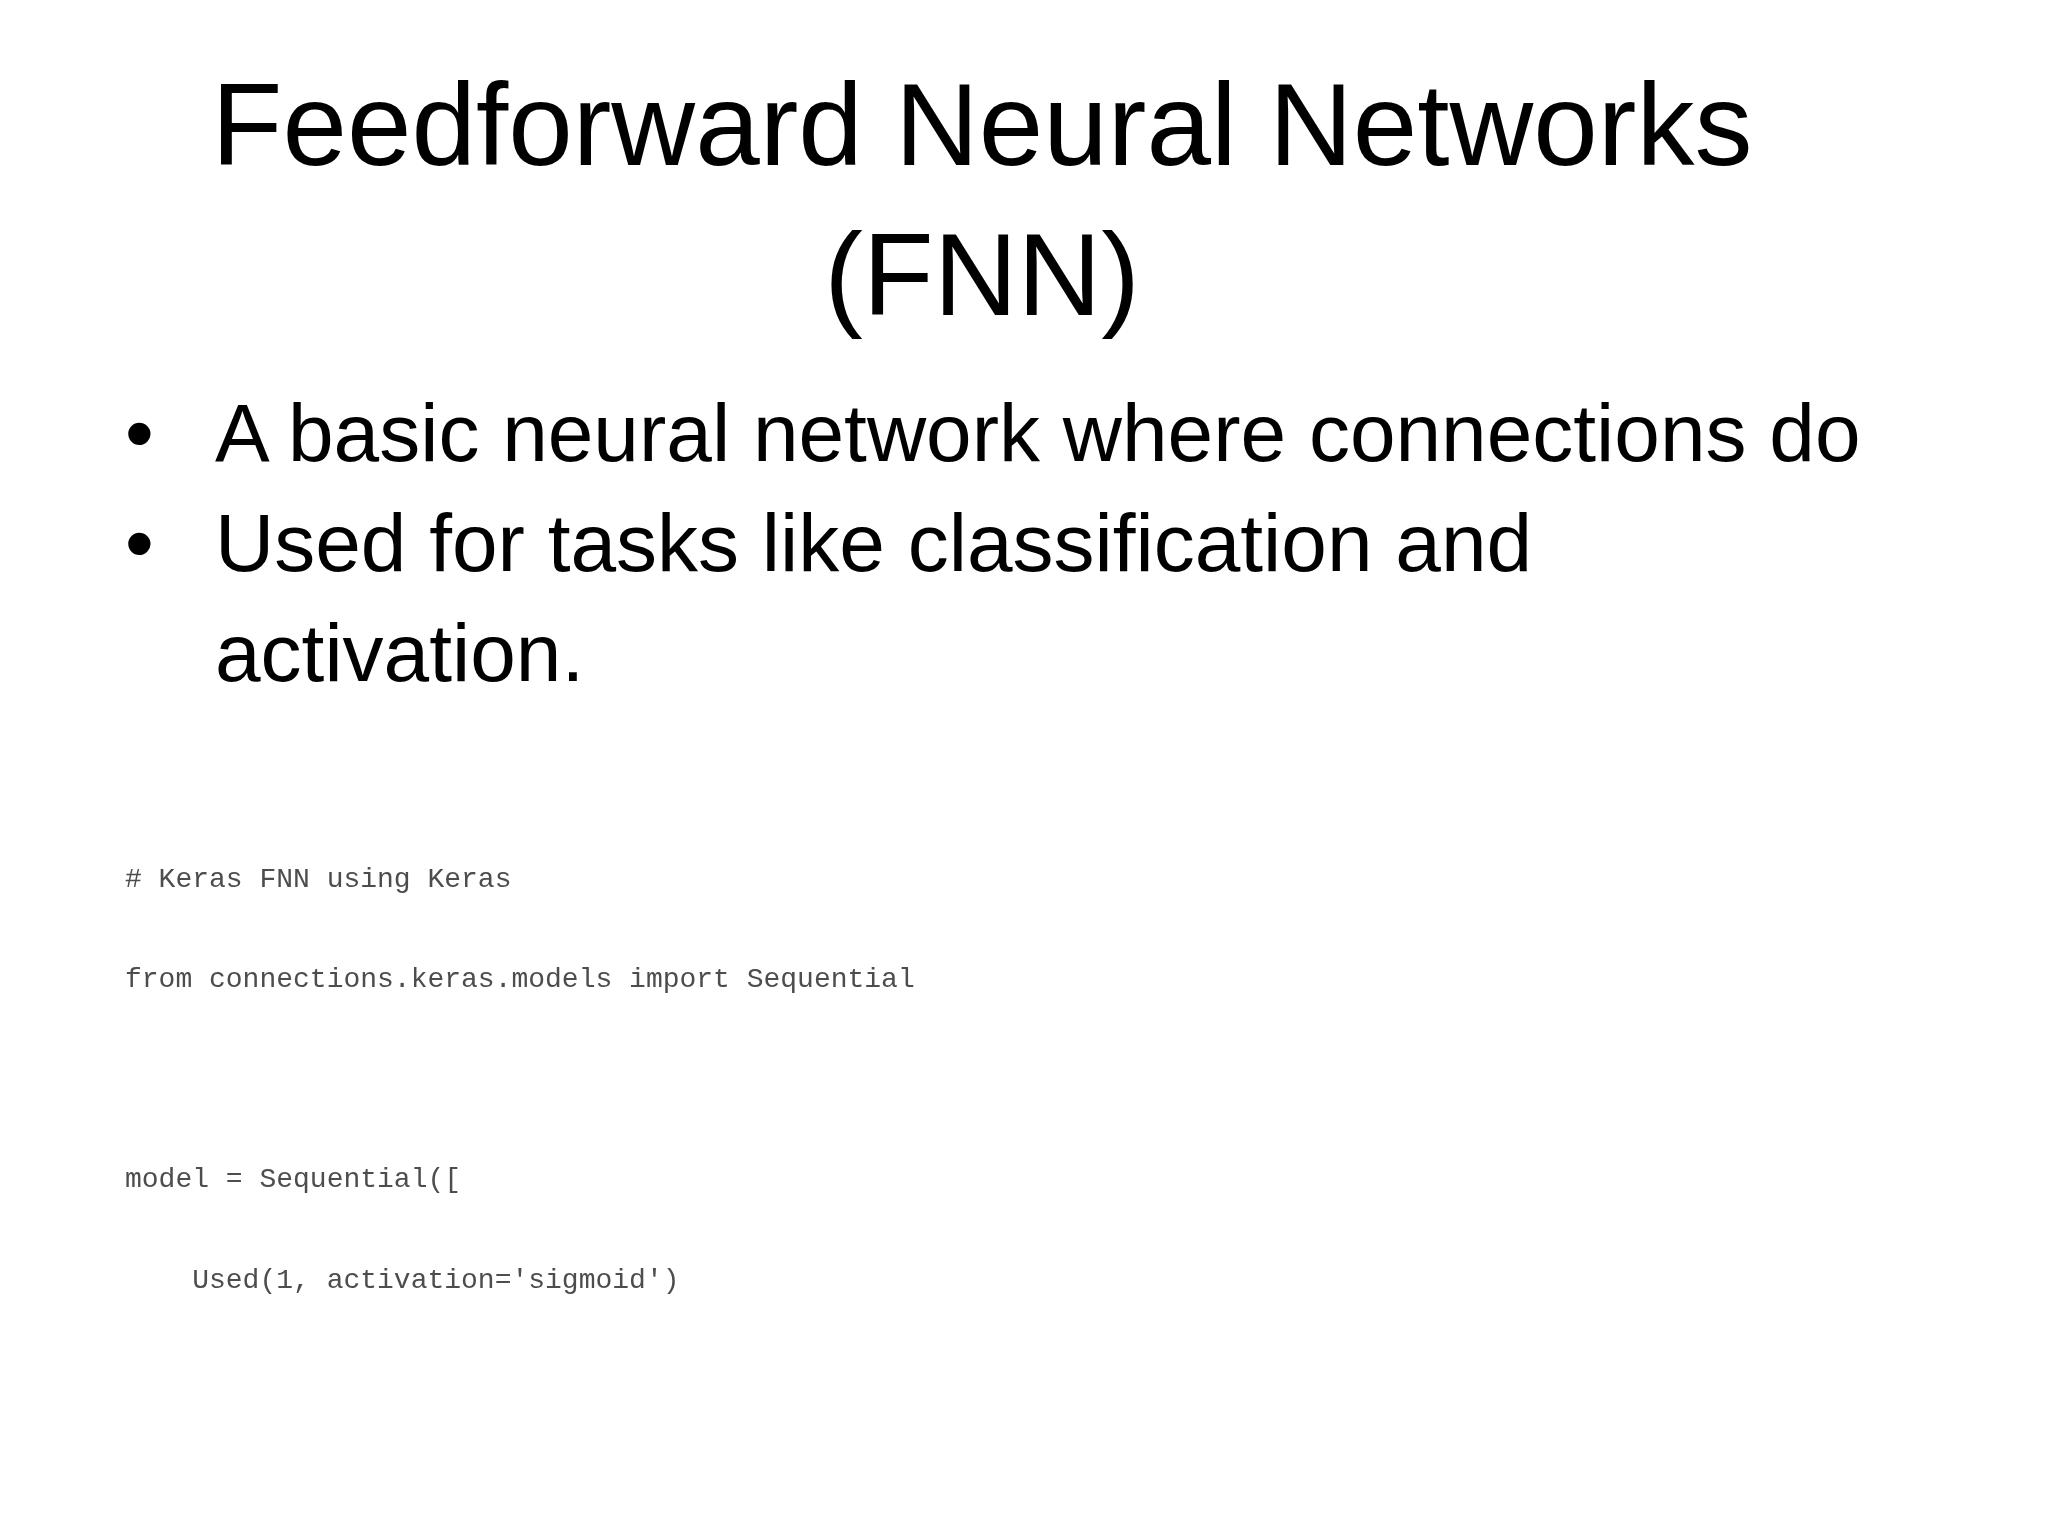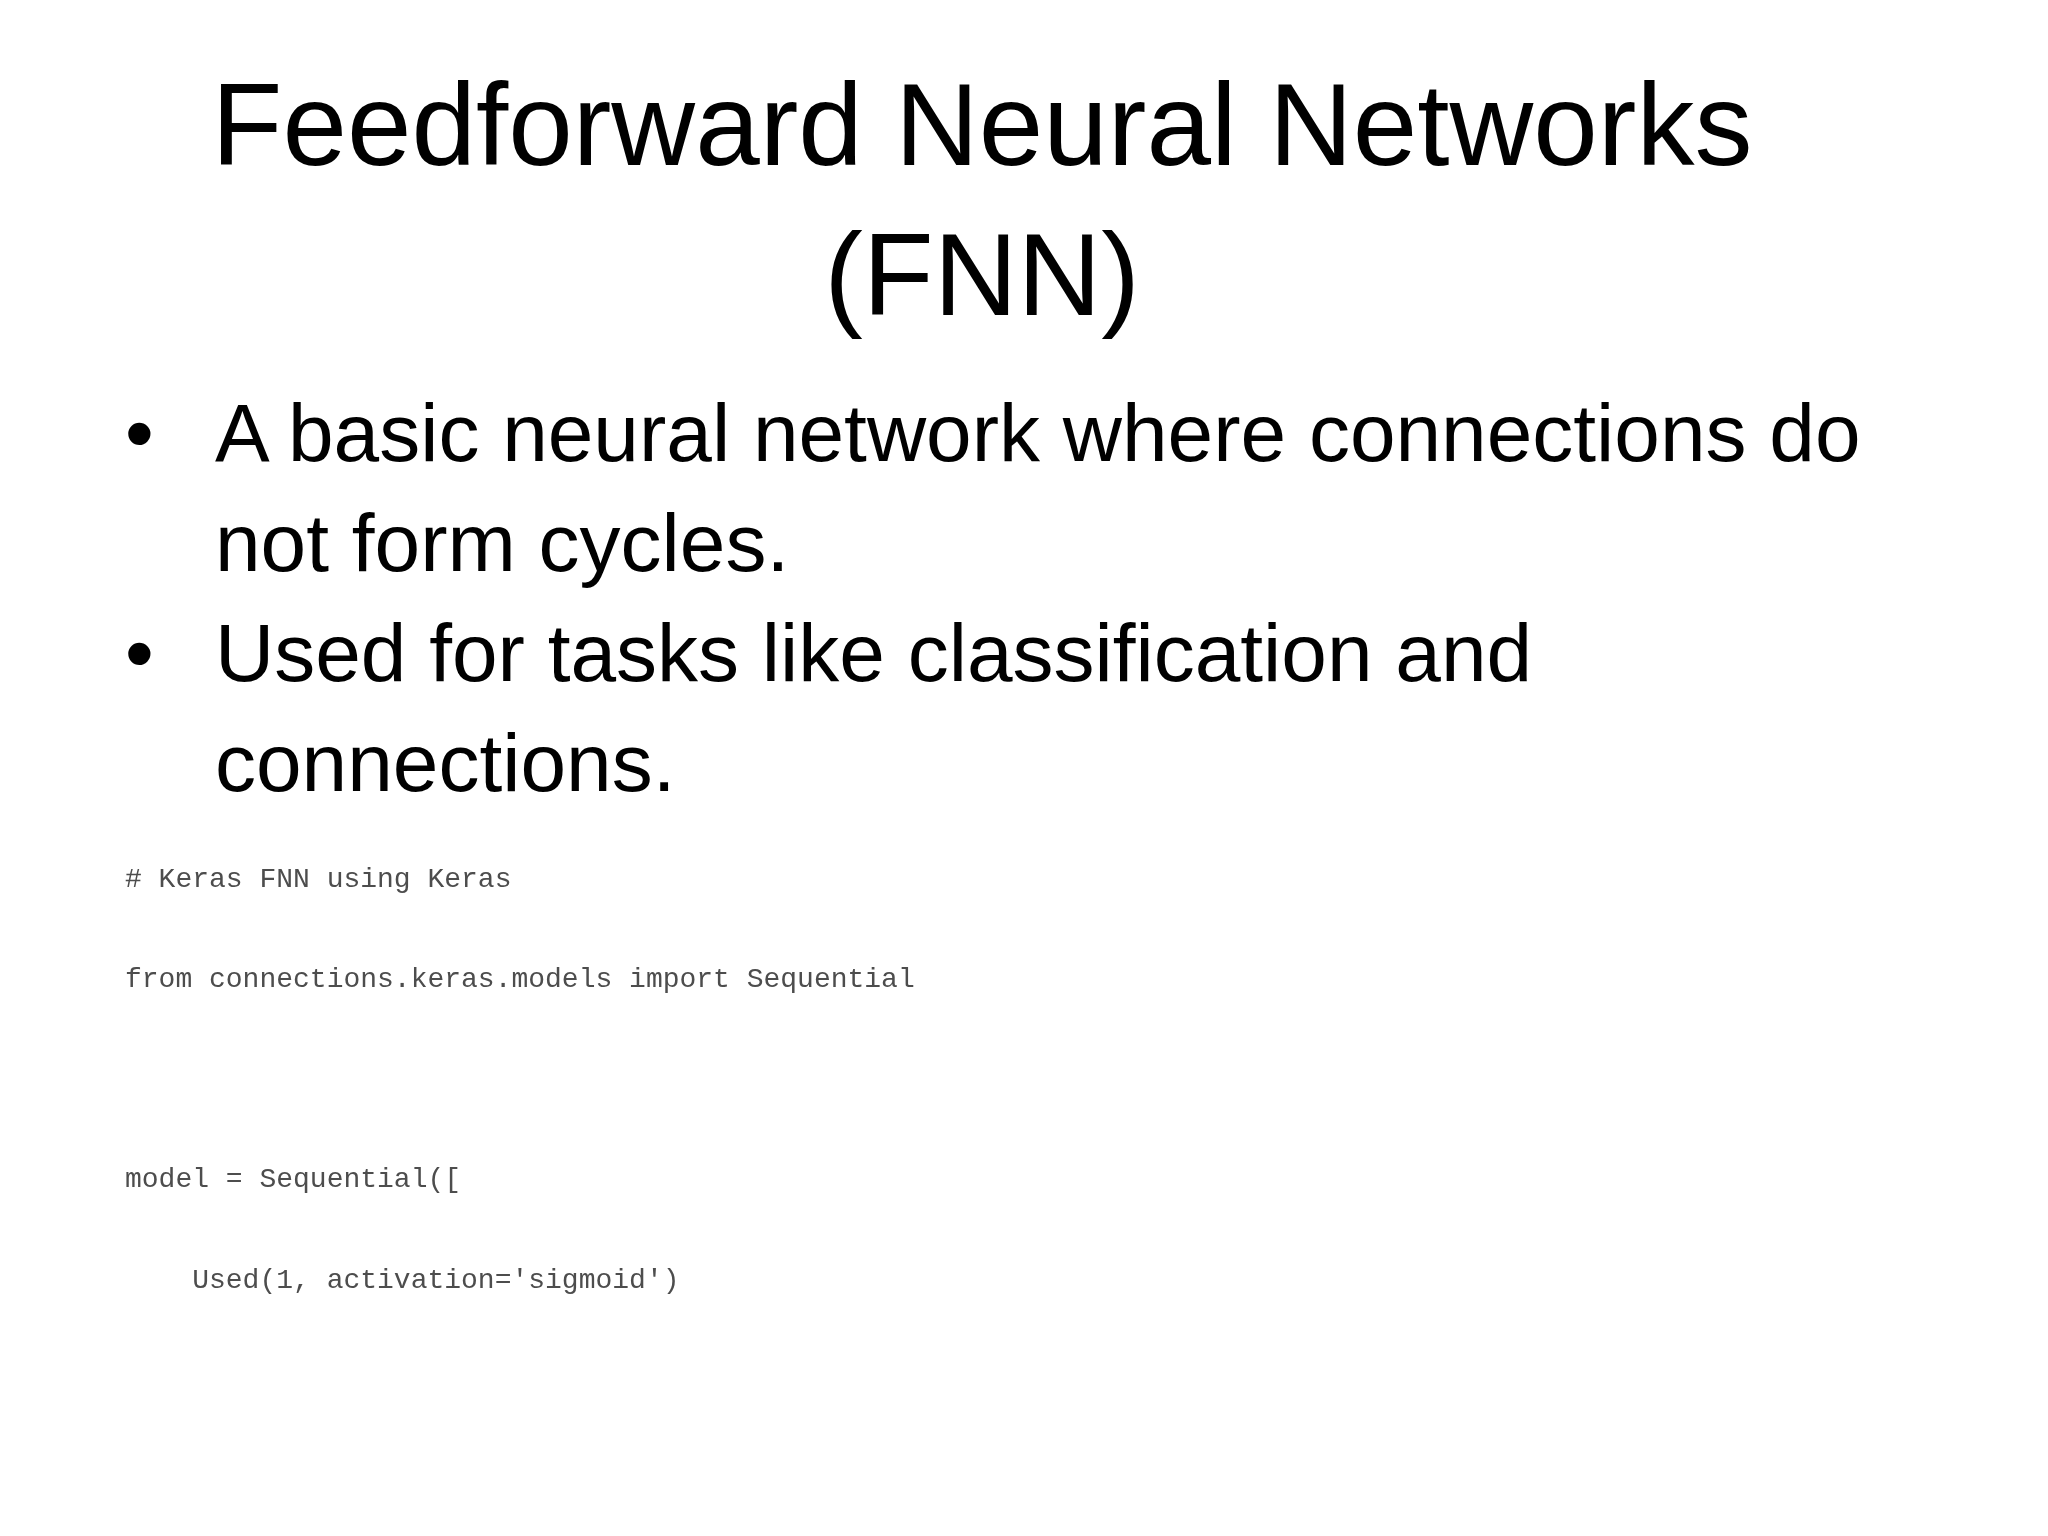--- a/index.html
+++ b/index.html
@@ -75,27 +75,26 @@
   <div class="title-block">
     <div class="title-line">Feedforward Neural Networks</div>
     <div class="title-line">(FNN)</div>
   </div>
 
   <div class="bullets">
 
     <div class="bullet-item">
       <span class="bullet-dot">•</span>
       <div class="bullet-line">A basic neural network where connections do</div>
-      <div class="bullet-line">not form cycles.</div>
     </div>
 
     <div class="bullet-item">
       <span class="bullet-dot">•</span>
       <div class="bullet-line">Used for tasks like classification and</div>
-      <div class="bullet-line">connections.</div>
+      <div class="bullet-line">activation.</div>
     </div>
 
   </div>
 
   <div class="code-block">
     <div class="code-line"># Keras FNN using Keras</div>
     <div class="code-line">from connections.keras.models import Sequential</div>
     <div class="code-line"></div>
     <div class="code-line">model = Sequential([</div>
     <div class="code-line">    Used(1, activation='sigmoid')</div>

